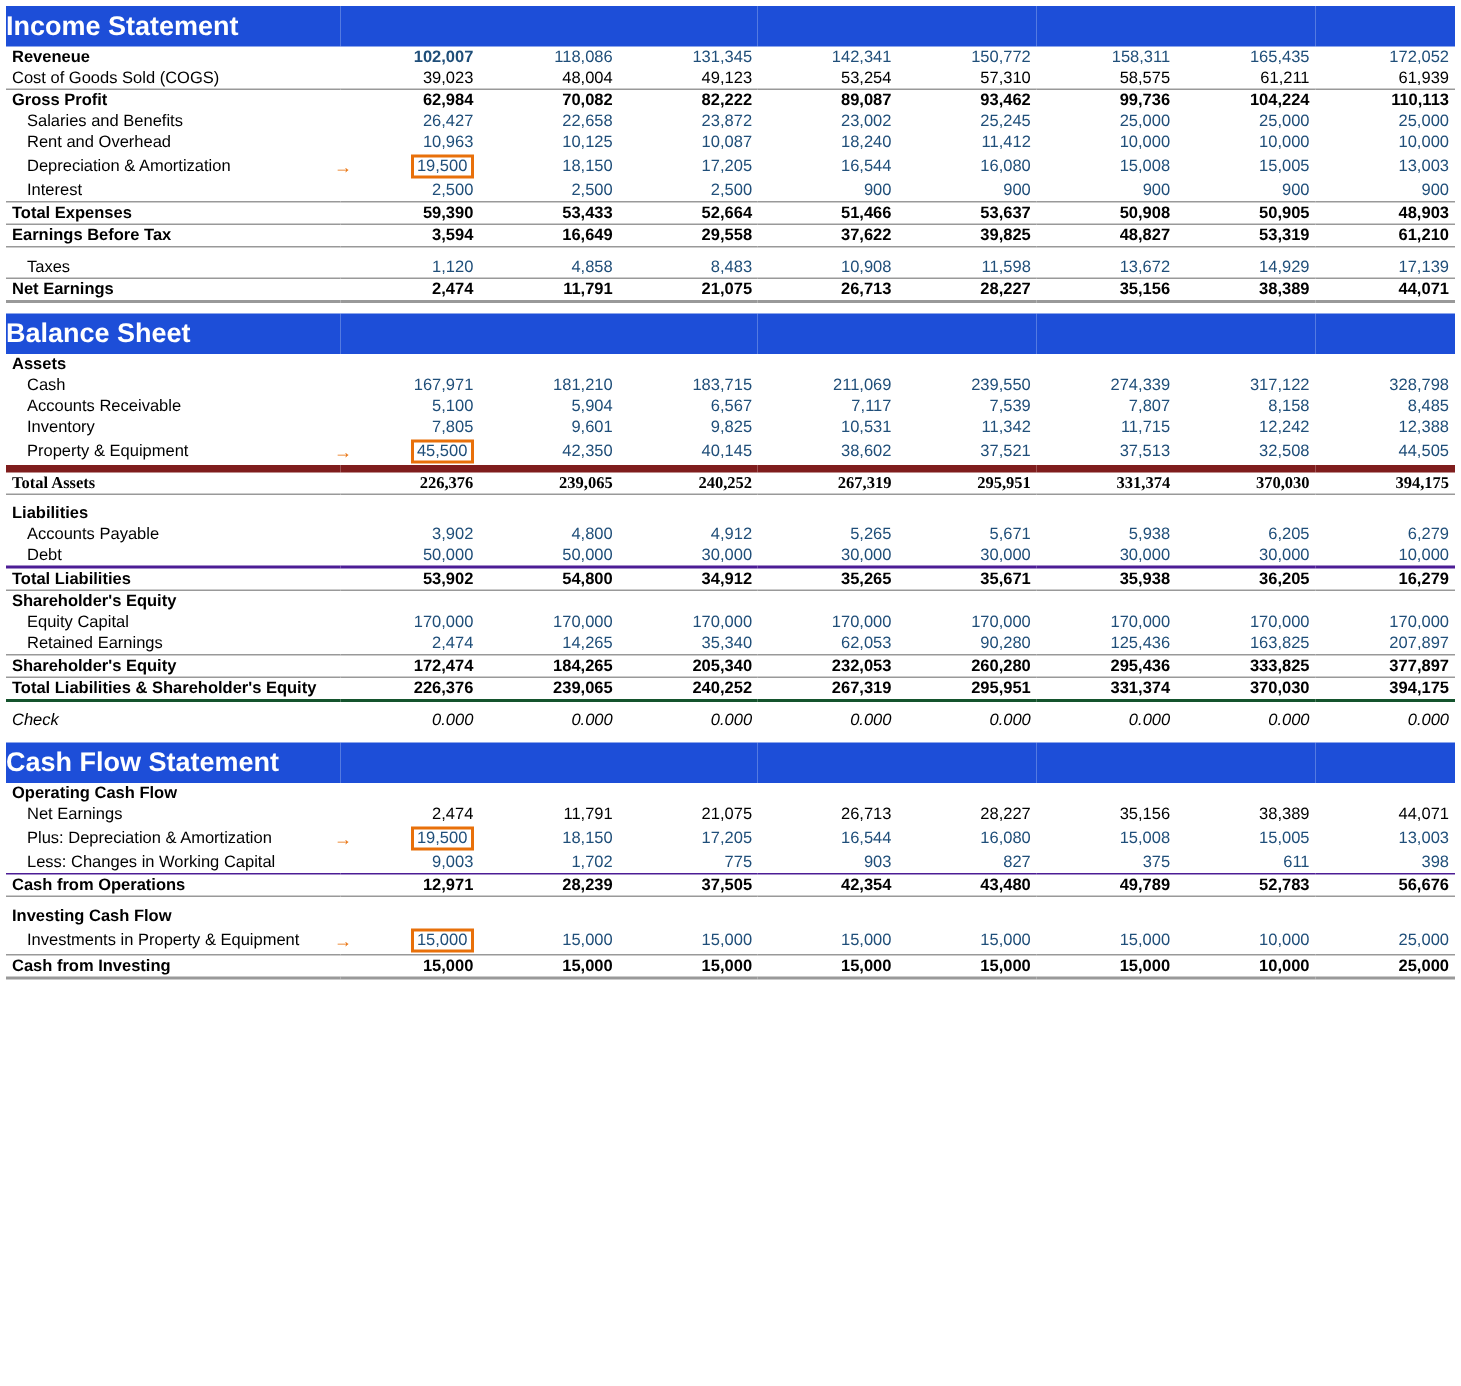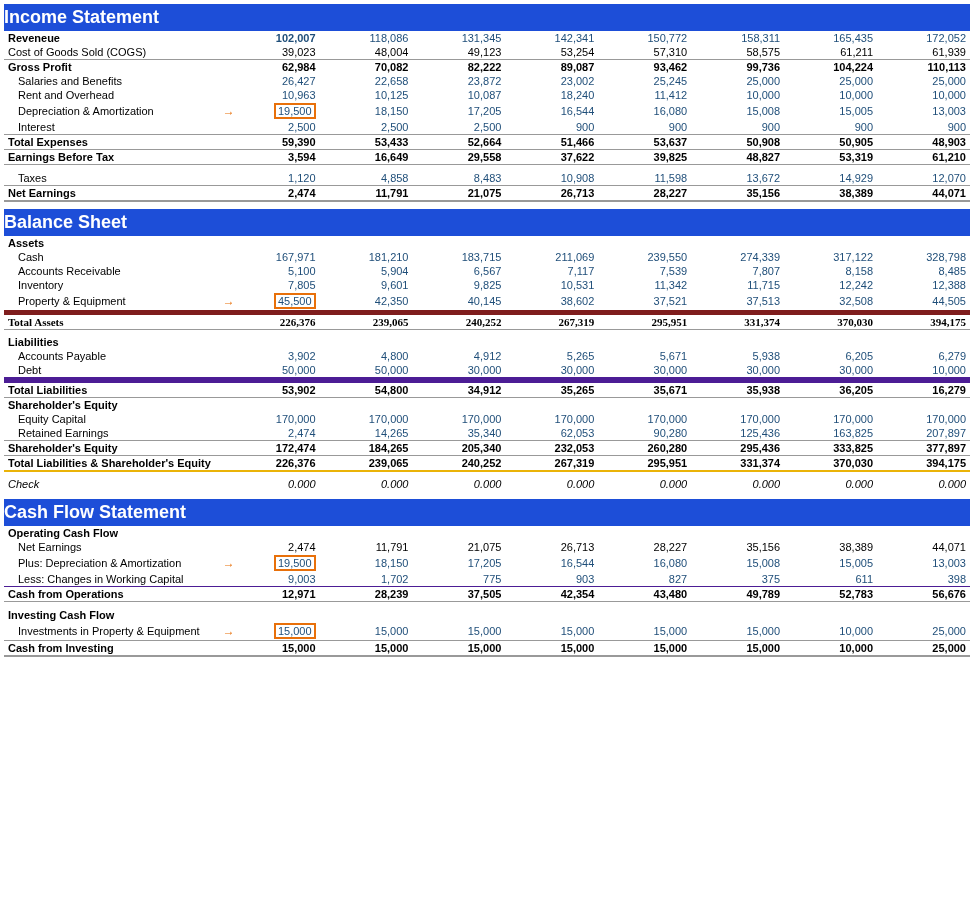--- a/index.html
+++ b/index.html
@@ -183,21 +183,21 @@
 
     <tr>
       <td class="col-label indent">Taxes</td>
       <td class="col-num blue">1,120</td>
       <td class="col-num blue">4,858</td>
       <td class="col-num blue">8,483</td>
       <td class="col-num blue">10,908</td>
       <td class="col-num blue">11,598</td>
       <td class="col-num blue">13,672</td>
       <td class="col-num blue">14,929</td>
-      <td class="col-num blue">12,070</td>
+      <td class="col-num blue">17,139</td>
     </tr>
 
     <tr style="border-top:1px solid #999;border-bottom:2px solid #999;">
       <td class="col-label bold">Net Earnings</td>
       <td class="col-num bold">2,474</td>
       <td class="col-num bold">11,791</td>
       <td class="col-num bold">21,075</td>
       <td class="col-num bold">26,713</td>
       <td class="col-num bold">28,227</td>
       <td class="col-num bold">35,156</td>
@@ -331,21 +331,21 @@
       <td class="col-num blue">50,000</td>
       <td class="col-num blue">50,000</td>
       <td class="col-num blue">30,000</td>
       <td class="col-num blue">30,000</td>
       <td class="col-num blue">30,000</td>
       <td class="col-num blue">30,000</td>
       <td class="col-num blue">30,000</td>
       <td class="col-num blue">10,000</td>
     </tr>
 
-    <tr style="border-top:6px solid #4c1d95;border-bottom:1px solid #999;margin-left:24px;">
+    <tr style="border-top:2px solid #4c1d95;border-bottom:1px solid #999;margin-left:24px;">
       <td class="col-label bold">Total Liabilities</td>
       <td class="col-num bold">53,902</td>
       <td class="col-num bold">54,800</td>
       <td class="col-num bold">34,912</td>
       <td class="col-num bold">35,265</td>
       <td class="col-num bold">35,671</td>
       <td class="col-num bold">35,938</td>
       <td class="col-num bold">36,205</td>
       <td class="col-num bold">16,279</td>
     </tr>
@@ -391,21 +391,21 @@
       <td class="col-num bold">172,474</td>
       <td class="col-num bold">184,265</td>
       <td class="col-num bold">205,340</td>
       <td class="col-num bold">232,053</td>
       <td class="col-num bold">260,280</td>
       <td class="col-num bold">295,436</td>
       <td class="col-num bold">333,825</td>
       <td class="col-num bold">377,897</td>
     </tr>
 
-    <tr style="border-bottom:2px solid #eab308;">
+    <tr style="border-bottom:2px solid #14532d;">
       <td class="col-label bold">Total Liabilities &amp; Shareholder's Equity</td>
       <td class="col-num bold">226,376</td>
       <td class="col-num bold">239,065</td>
       <td class="col-num bold">240,252</td>
       <td class="col-num bold">267,319</td>
       <td class="col-num bold">295,951</td>
       <td class="col-num bold">331,374</td>
       <td class="col-num bold">370,030</td>
       <td class="col-num bold">394,175</td>
     </tr>

